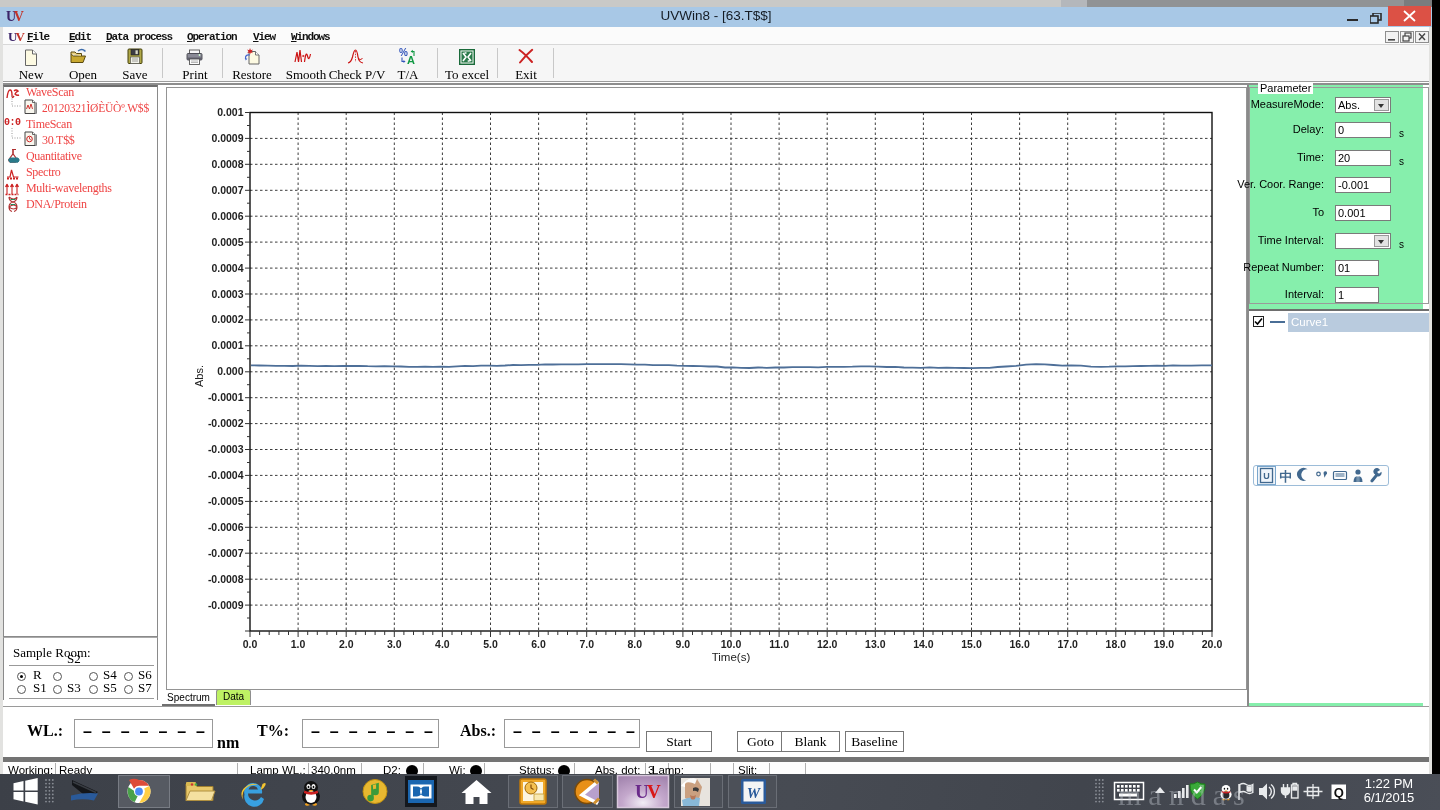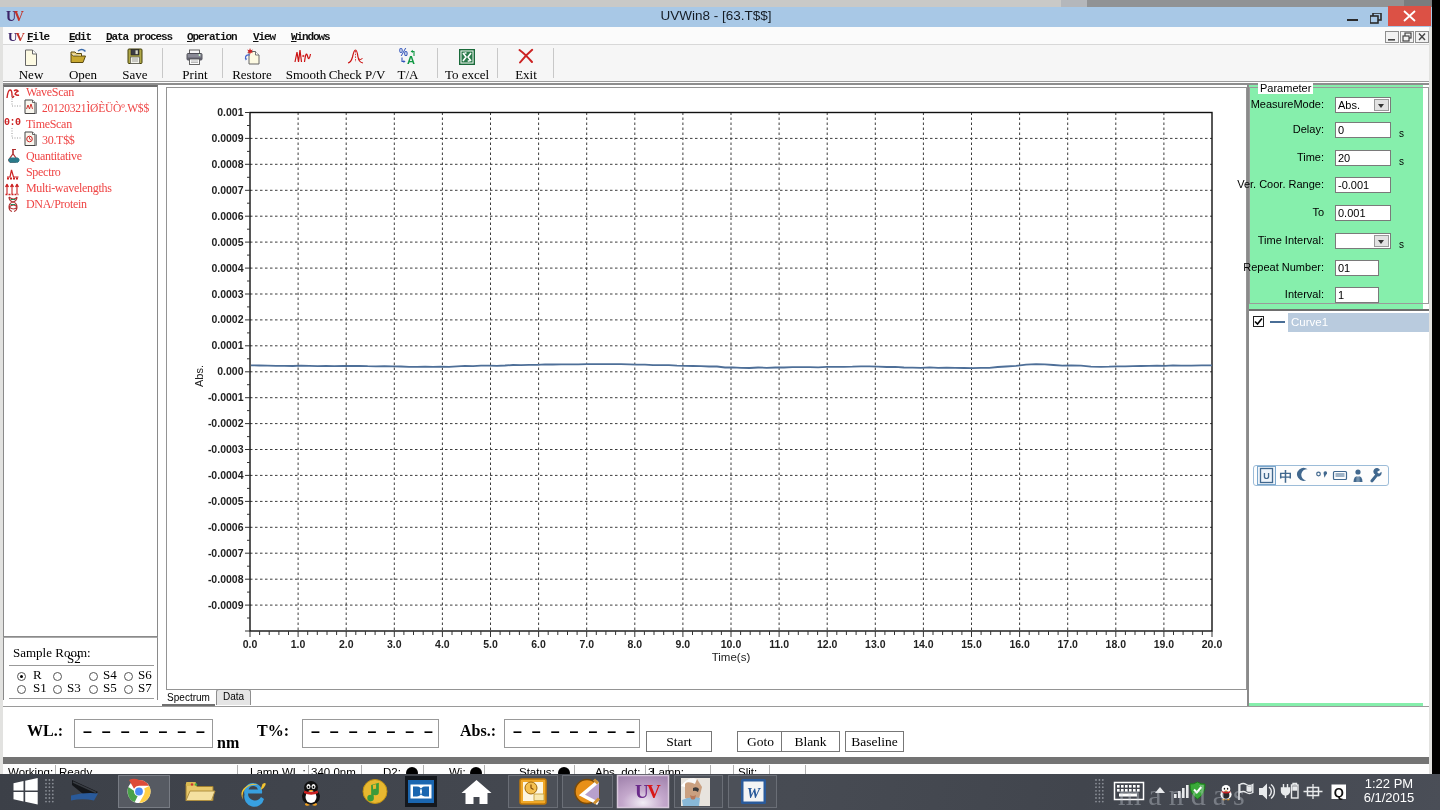--- a/index.html
+++ b/index.html
@@ -61,21 +61,21 @@
 #curvecheck{position:absolute;left:4px;top:5px;width:11px;height:11px;border:1px solid #222;background:#fff;font-size:10px;line-height:11px;text-align:center;font-weight:bold;}
 #curveline{position:absolute;left:21px;top:10px;width:15px;height:2px;background:#4a6e96;}
 #curvetext{position:absolute;left:42px;top:5px;font-size:11.5px;color:#fff;}
 #icontb{position:absolute;left:4px;top:154px;width:136px;height:21px;border:1px solid #9cbcd8;border-radius:3px;background:#fdfdfd;}
 
 #bottombar{left:0;top:706px;width:1432px;height:51px;background:#fff;border-top:1px solid #9a9a9a;}
 .blab{position:absolute;font-family:"Liberation Serif",serif;font-weight:bold;font-size:16px;color:#000;}
 .bbox{position:absolute;top:12px;height:29px;background:#fff;border:1px solid #999;font-weight:bold;font-size:16px;letter-spacing:0;padding:3px 0 0 8px;font-family:"Liberation Sans",sans-serif;color:#000;word-spacing:5.5px;white-space:nowrap;overflow:hidden;}
 .bbtn{position:absolute;top:24px;height:21px;background:#fff;border:1px solid #777;font-family:"Liberation Serif",serif;font-size:13.5px;text-align:center;line-height:19px;color:#000;}
 
-#statusbar{left:0;top:757px;width:1432px;height:26px;background:#fdfdfd;border-top:7px solid #737373;font-size:11.5px;color:#000;}
+#statusbar{left:0;top:757px;width:1432px;height:26px;background:#fdfdfd;border-top:5px solid #737373;font-size:11.5px;color:#000;}
 .sfield{position:absolute;top:1px;height:15px;border-left:1px solid #b0b0b0;}
 .stext{position:absolute;top:2px;font-size:11.5px;white-space:nowrap;}
 .sdot{position:absolute;top:3px;width:12px;height:12px;border-radius:50%;background:#000;}
 
 #taskbar{left:0;top:774px;width:1440px;height:36px;background:linear-gradient(100deg,#3c4048 0%,#42464e 30%,#474b53 55%,#41454d 75%,#4a4e57 100%);}
 #clock{position:absolute;left:1358px;top:777px;width:62px;color:#fff;font-size:13px;text-align:center;line-height:14px;}
 
 #blackstrip{left:1432px;top:0;width:8px;height:774px;background:#000;}
 #watermark{position:absolute;left:1118px;top:778px;font-family:"Liberation Serif",serif;font-size:30px;color:rgba(205,210,218,0.38);letter-spacing:7px;}
 </style>
@@ -483,21 +483,21 @@
 <text x="900.7" y="559.5" font-size="10.5" font-weight="bold" fill="#222" text-anchor="middle" font-family="Liberation Sans,sans-serif">17.0</text>
 <text x="948.8" y="559.5" font-size="10.5" font-weight="bold" fill="#222" text-anchor="middle" font-family="Liberation Sans,sans-serif">18.0</text>
 <text x="996.9" y="559.5" font-size="10.5" font-weight="bold" fill="#222" text-anchor="middle" font-family="Liberation Sans,sans-serif">19.0</text>
 <text x="1045.0" y="559.5" font-size="10.5" font-weight="bold" fill="#222" text-anchor="middle" font-family="Liberation Sans,sans-serif">20.0</text>
 <text x="564" y="572.5" font-size="11.5" fill="#222" text-anchor="middle" font-family="Liberation Sans,sans-serif">Time(s)</text>
 <text x="36" y="288" font-size="11" fill="#222" text-anchor="middle" font-family="Liberation Sans,sans-serif" transform="rotate(-90 36 288)">Abs.</text>
 <path d="M84.0,277.4 L92.3,277.5 L100.7,277.6 L109.0,277.8 L117.3,277.8 L125.7,278.0 L134.0,277.6 L142.3,277.8 L150.7,278.1 L159.0,278.0 L167.3,278.1 L175.7,277.8 L184.0,278.0 L192.3,277.9 L200.7,278.2 L209.0,278.3 L217.3,278.2 L225.7,278.4 L234.0,278.5 L242.0,278.8 L250.0,278.8 L258.0,278.6 L266.0,278.9 L274.0,278.6 L282.0,278.8 L290.0,278.3 L298.0,277.9 L306.0,278.1 L314.0,277.7 L322.0,277.6 L330.0,277.8 L338.0,277.5 L346.0,277.0 L354.0,277.2 L362.0,276.9 L370.0,276.8 L378.0,276.3 L386.0,276.5 L394.0,276.3 L402.6,276.4 L411.1,276.4 L419.7,276.1 L428.3,276.2 L436.9,276.1 L445.4,276.1 L454.0,276.1 L462.0,276.3 L470.0,276.7 L478.0,276.6 L486.0,277.2 L494.0,277.1 L502.0,277.2 L510.0,277.7 L518.0,277.8 L526.0,278.0 L534.0,278.2 L542.0,278.5 L550.0,278.5 L558.0,279.5 L566.0,279.4 L574.0,279.9 L582.6,280.0 L591.1,279.5 L599.7,279.8 L608.3,279.5 L616.9,279.5 L625.4,279.2 L634.0,279.2 L642.6,279.2 L651.1,279.4 L659.7,278.9 L668.3,278.9 L676.9,278.8 L685.4,278.7 L694.0,278.3 L702.6,278.4 L711.1,278.7 L719.7,279.0 L728.3,278.9 L736.9,279.5 L745.4,279.7 L754.0,279.8 L762.6,279.4 L771.1,279.9 L779.7,279.6 L788.3,279.8 L796.9,280.0 L805.4,280.2 L814.0,279.9 L822.3,279.8 L830.7,279.0 L839.0,278.5 L849.0,277.9 L859.0,276.7 L869.0,276.1 L877.8,276.3 L886.5,277.0 L895.2,277.6 L904.0,277.4 L914.0,277.7 L924.0,278.7 L934.0,278.8 L942.0,278.7 L950.0,278.4 L958.0,278.3 L966.0,278.2 L974.0,278.0 L982.0,277.9 L990.0,277.6 L998.0,277.9 L1006.0,277.4 L1014.0,277.6 L1024.3,277.7 L1034.7,277.3 L1045.0,277.4" fill="none" stroke="#4e6f98" stroke-width="1.8"></path>
 </svg>
 </div>
 <div class="tab" style="left:162px;top:691px;width:53px;height:15px;background:#fff;border:none;border-bottom:2px solid #707070;">Spectrum</div>
-<div class="tab" style="left:216px;top:689px;width:35px;height:16px;border-radius:3px 3px 0 0;background:#e5e5e5;border-bottom:none;">Data</div>
+<div class="tab" style="left:216px;top:689px;width:35px;height:16px;border-radius:3px 3px 0 0;background:#bef264;border-bottom:none;">Data</div>
 <div class="abs" id="rpanel">
   <div id="paramgroup">
     <div class="glab">Parameter</div>
   </div>
 <div class="plab" style="top:13px;">MeasureMode:</div>
 <div class="pinput" style="top:11.5px;width:56px;">Abs.<div class="pcombo-btn">
         <div class="parr"></div>
       </div></div>
 <div class="plab" style="top:38px;">Delay:</div>
 <div class="pinput" style="top:36.5px;width:56px;">0</div>

